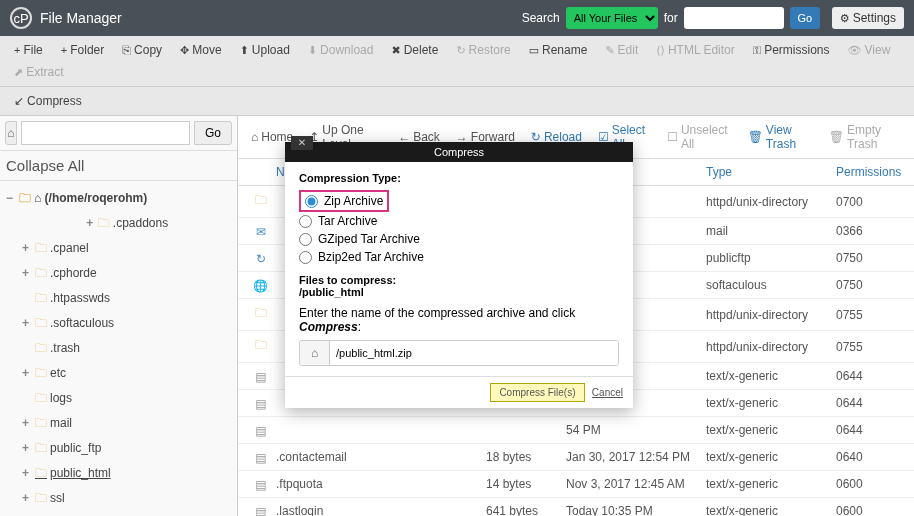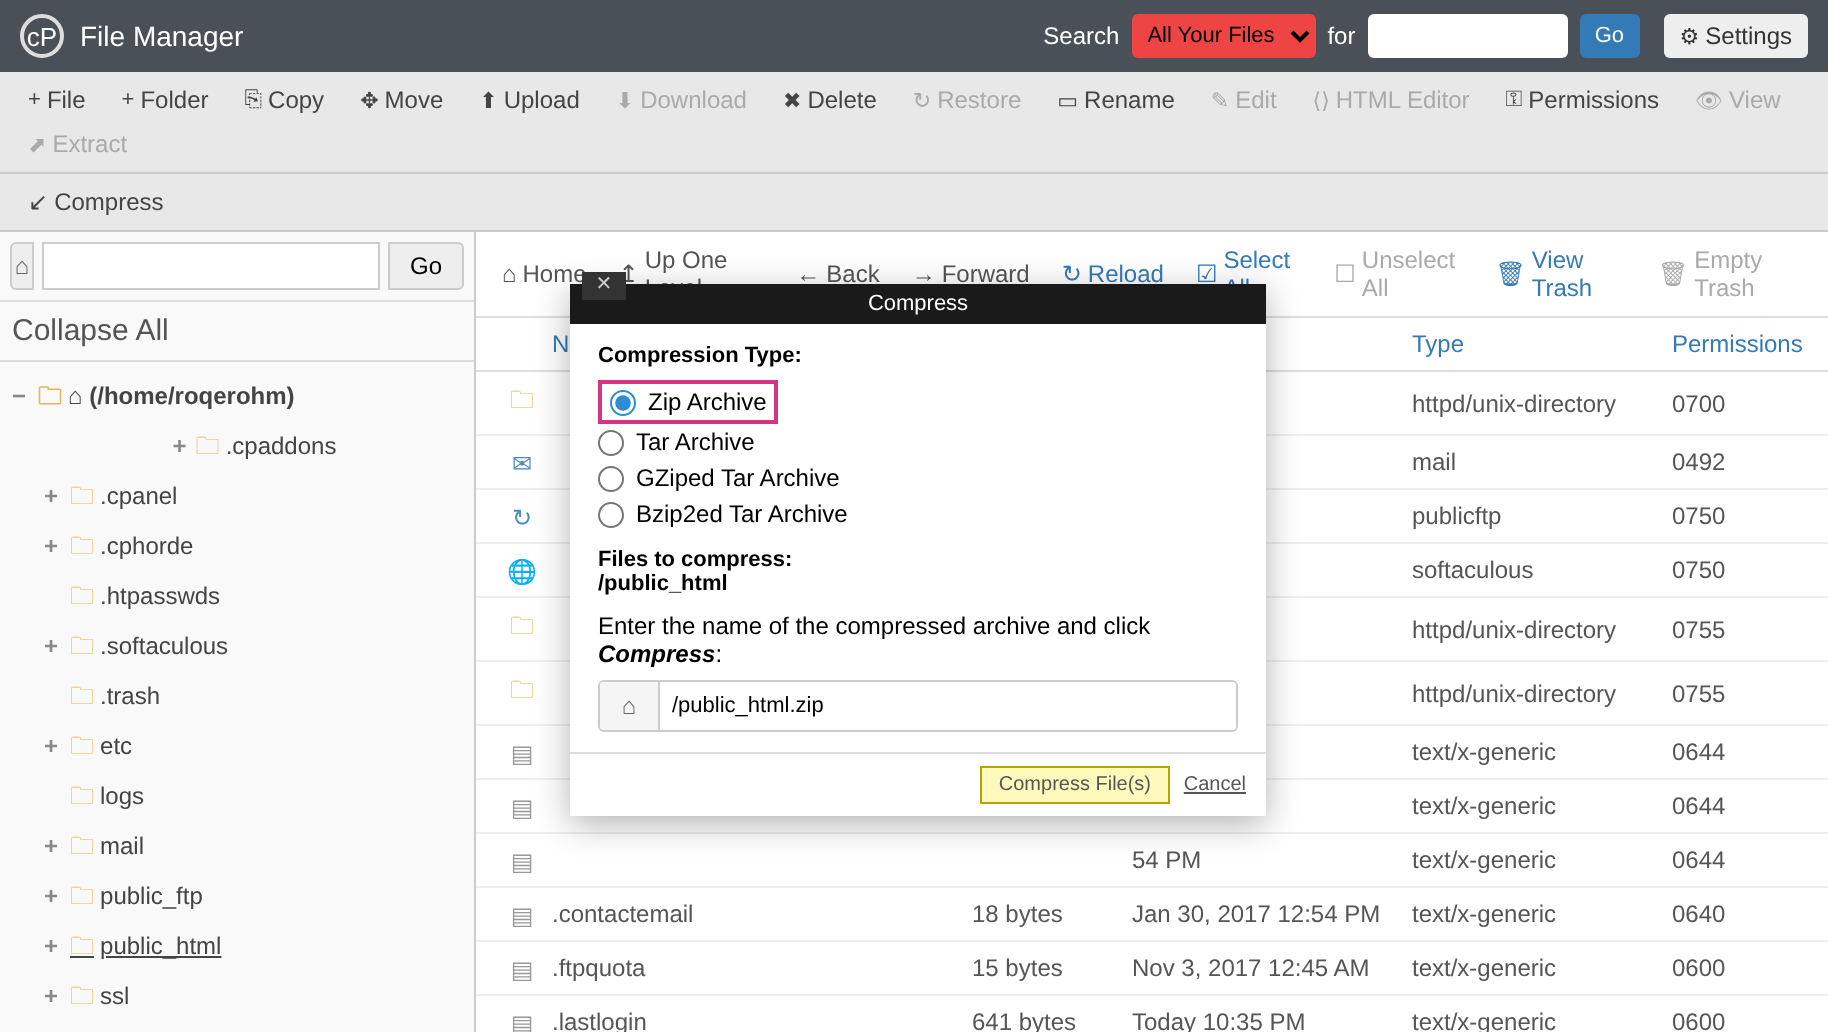--- a/index.html
+++ b/index.html
@@ -2,21 +2,21 @@
 <html><head>
 <meta charset="utf-8">
 <style>
 *{margin:0;padding:0;box-sizing:border-box;font-family:Arial,Helvetica,sans-serif;font-size:12px}
 body{width:914px;height:516px;background:#f4f5f6;overflow:hidden;position:relative}
 .header{background:#4a5057;height:36px;display:flex;align-items:center;padding:0 10px;color:#fff}
 .header .logo{width:22px;height:22px;border:2px solid #ddd;border-radius:50%;display:flex;align-items:center;justify-content:center;margin-right:8px;font-weight:normal;font-size:13px}
 .header .title{font-size:14px;font-weight:normal}
 .header .search{margin-left:auto;display:flex;align-items:center;gap:6px}
 .header .search span{font-size:12px}
-.header select{height:22px;font-size:11px;background:#ef4444;border:none;padding:0 4px;border-radius:3px}
+.header select{height:22px;font-size:11px;background:#22c55e;border:none;padding:0 4px;border-radius:3px}
 .header input[type=text]{height:22px;width:100px;border:none;background:#fff;border-radius:3px;padding:0 6px}
 .header .go{background:#337ab7;color:#fff;border:none;height:22px;width:30px;border-radius:3px;font-size:11px;cursor:pointer}
 .header .settings{background:#eee;color:#333;border:none;height:22px;padding:0 8px;border-radius:3px;font-size:11px;margin-left:6px;cursor:pointer}
 .toolbar{background:#e8e8e9;border-bottom:1px solid #ccc;padding:4px 6px;display:flex;flex-wrap:wrap;gap:2px}
 .toolbar .btn{color:#444;padding:3px 8px;display:flex;align-items:center;gap:3px;cursor:pointer;font-size:11px}
 .toolbar .btn.disabled{color:#aaa}
 .toolbar .icon{font-size:11px}
 .toolbar2{background:#e8e8e9;border-bottom:1px solid #ccc;padding:4px 6px}
 .toolbar2 .btn{color:#444;padding:3px 8px;display:inline-flex;align-items:center;gap:3px;cursor:pointer;font-size:11px}
 .main{display:flex;height:calc(100% - 80px)}
@@ -203,21 +203,21 @@
           <div class="c4">3 PM</div>
           <div class="c5">httpd/unix-directory</div>
           <div class="c6">0700</div>
         </div>
         <div class="row">
           <div class="c1"><span class="ficon mail">✉</span></div>
           <div class="c2"></div>
           <div class="c3"></div>
           <div class="c4">0 AM</div>
           <div class="c5">mail</div>
-          <div class="c6">0492</div>
+          <div class="c6">0366</div>
         </div>
         <div class="row">
           <div class="c1"><span class="ficon mail">↻</span></div>
           <div class="c2"></div>
           <div class="c3"></div>
           <div class="c4">:54 PM</div>
           <div class="c5">publicftp</div>
           <div class="c6">0750</div>
         </div>
         <div class="row">
@@ -272,21 +272,21 @@
           <div class="c1"><span class="ficon file">▤</span></div>
           <div class="c2">.contactemail</div>
           <div class="c3">18 bytes</div>
           <div class="c4">Jan 30, 2017 12:54 PM</div>
           <div class="c5">text/x-generic</div>
           <div class="c6">0640</div>
         </div>
         <div class="row">
           <div class="c1"><span class="ficon file">▤</span></div>
           <div class="c2">.ftpquota</div>
-          <div class="c3">15 bytes</div>
+          <div class="c3">14 bytes</div>
           <div class="c4">Nov 3, 2017 12:45 AM</div>
           <div class="c5">text/x-generic</div>
           <div class="c6">0600</div>
         </div>
         <div class="row">
           <div class="c1"><span class="ficon file">▤</span></div>
           <div class="c2">.lastlogin</div>
           <div class="c3">641 bytes</div>
           <div class="c4">Today 10:35 PM</div>
           <div class="c5">text/x-generic</div>

